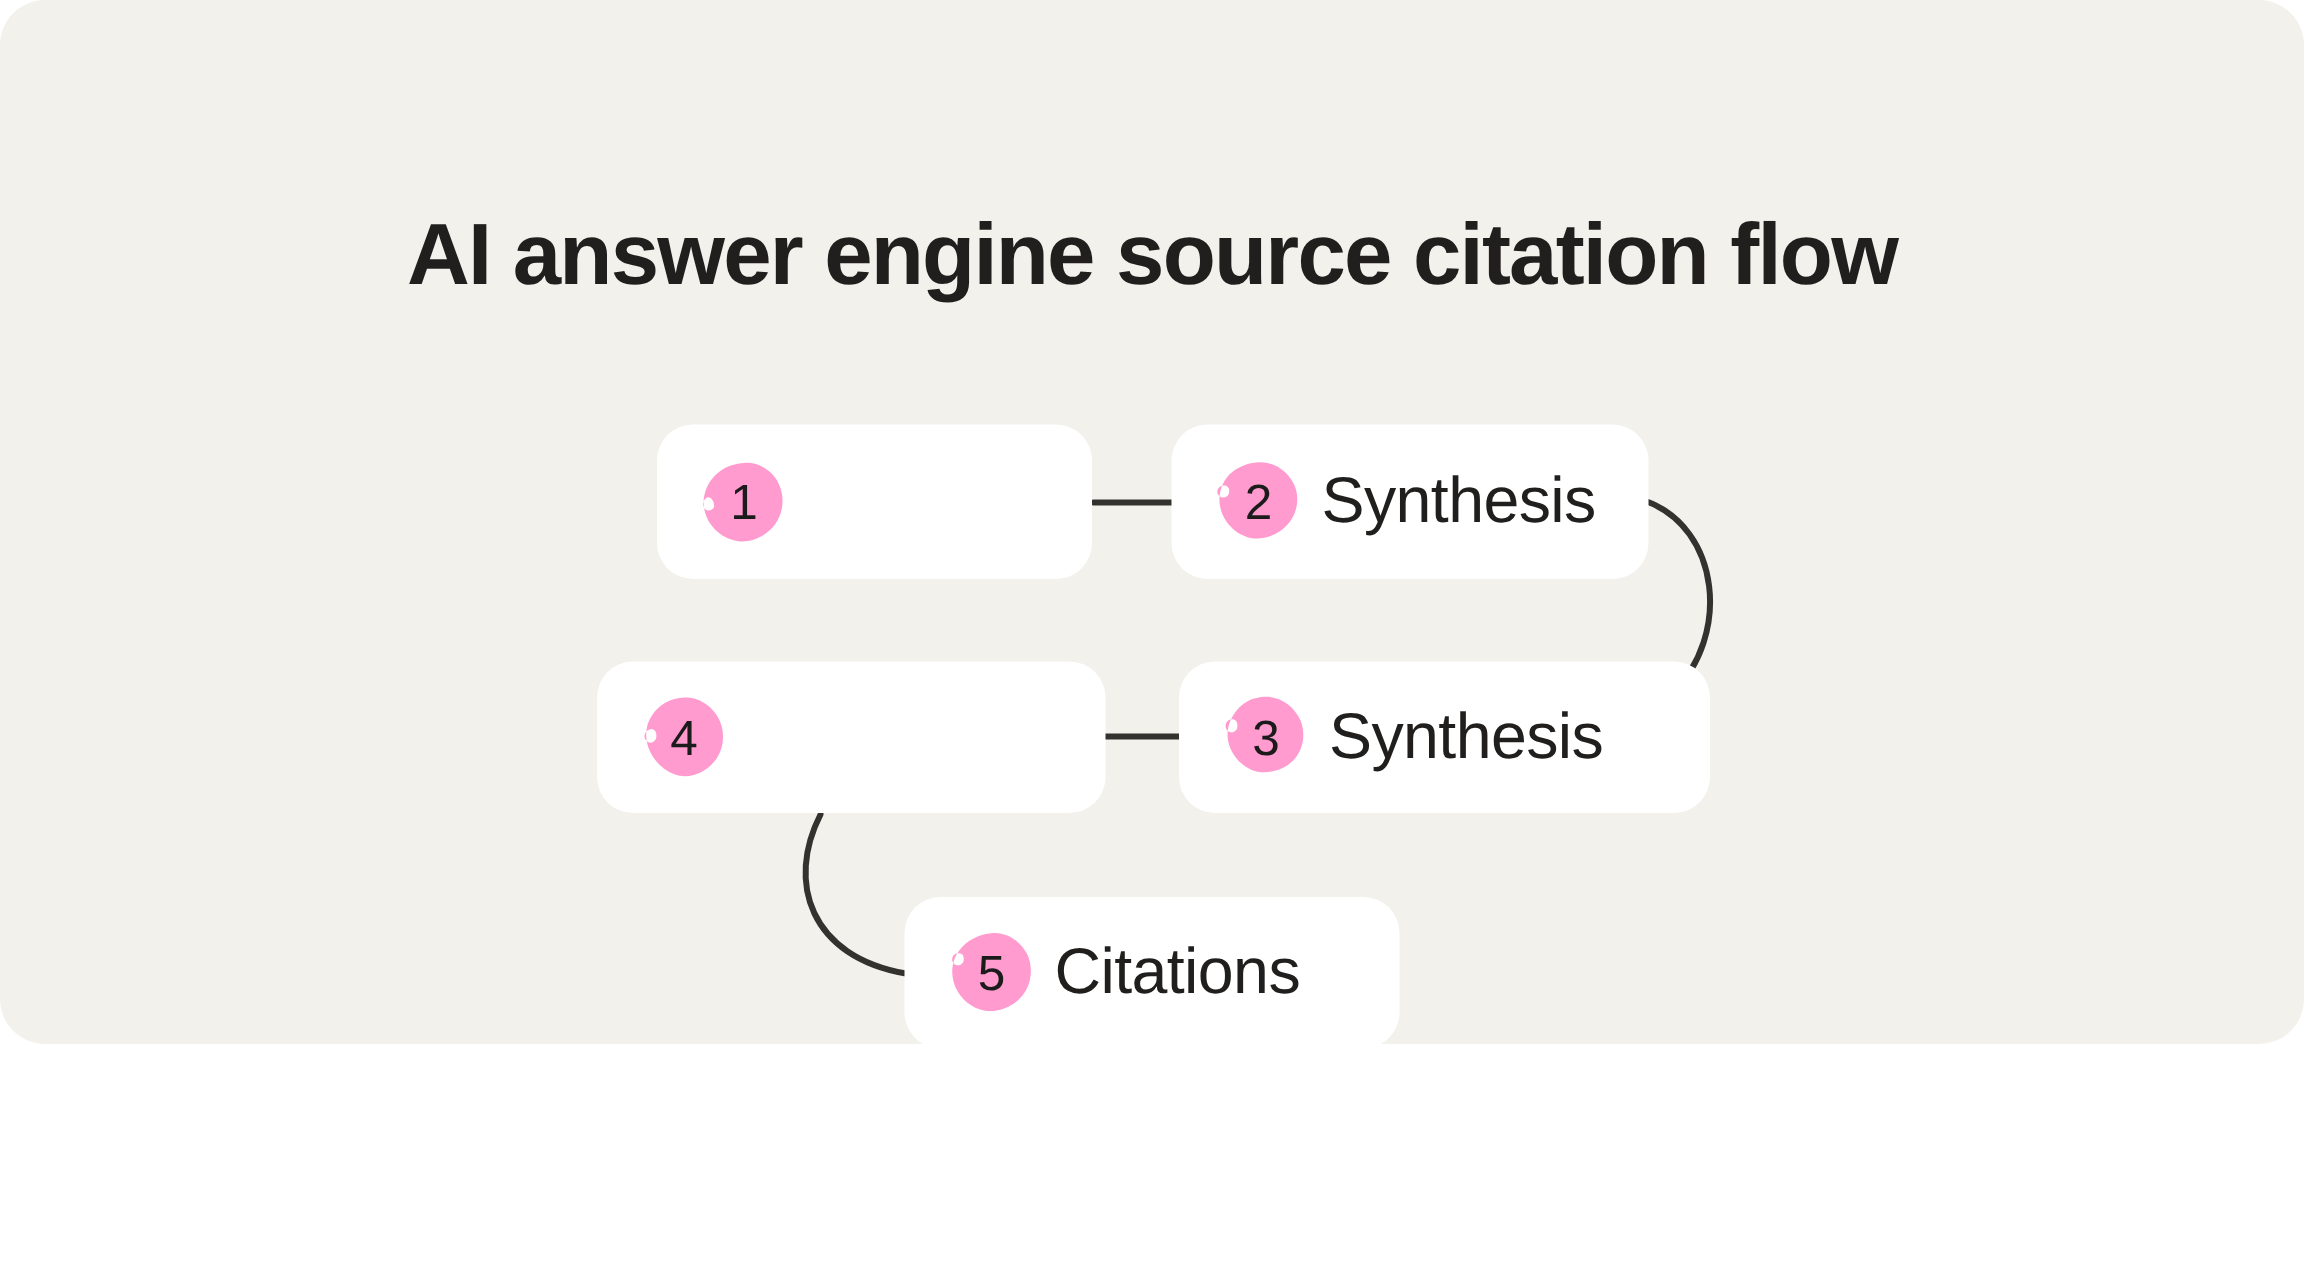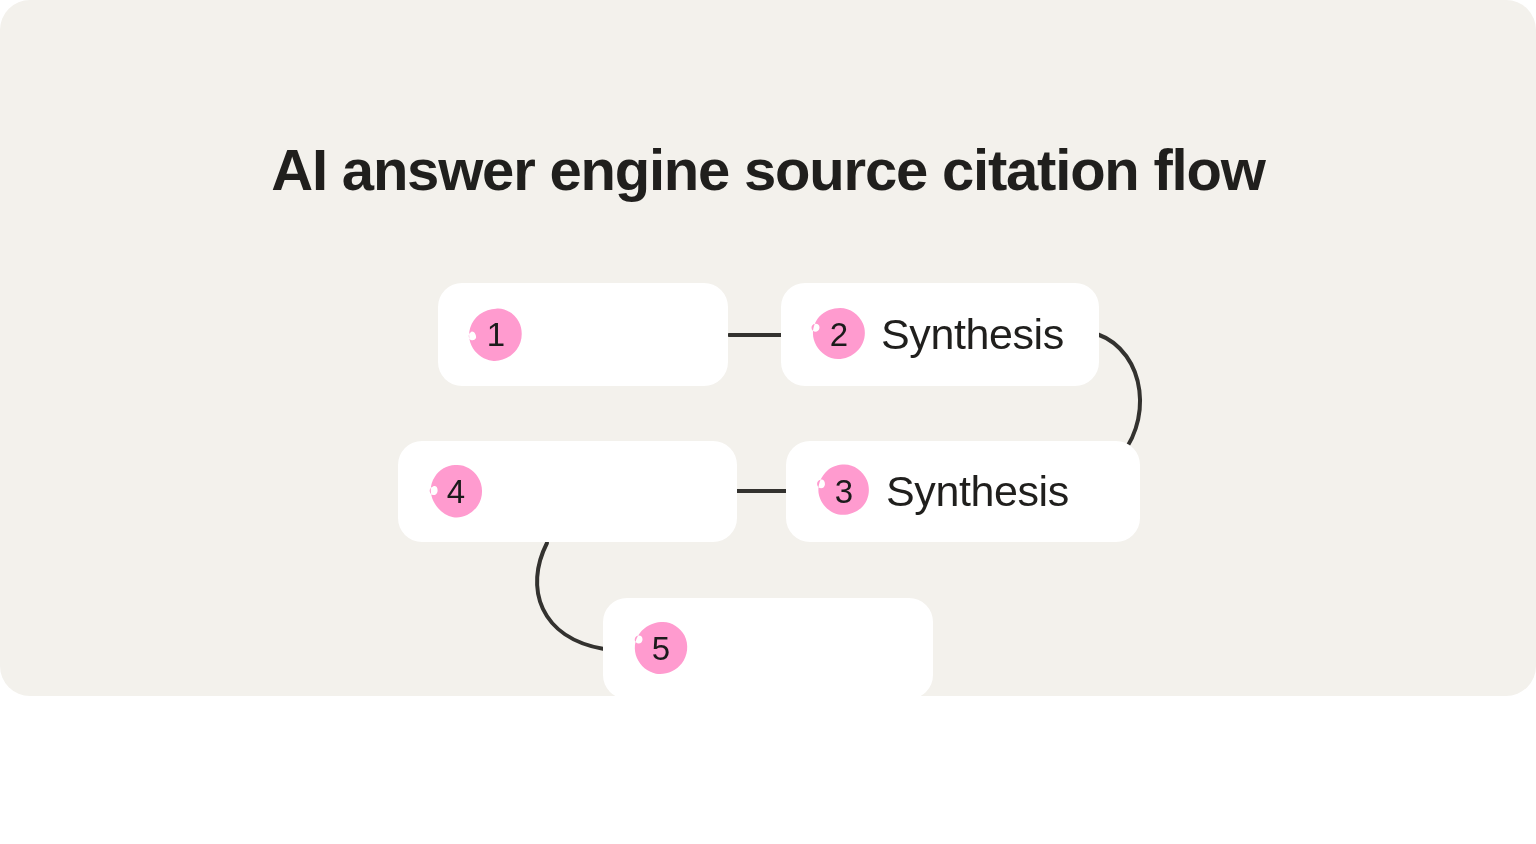--- a/index.html
+++ b/index.html
@@ -160,15 +160,16 @@
   </div>
 
   <div class="node" style="left:603px; top:598px; width:330px; height:101px;">
     <span class="badge-wrap">
       <svg class="badge-blob" viewBox="0 0 100 100" xmlns="http://www.w3.org/2000/svg">
         <path d="M50 2 C67 0 84 11 92 26 C100 42 98 62 87 76 C76 90 57 97 41 94 C26 91 13 80 7 66 C1 52 2 35 12 22 C21 10 36 3 50 2 Z
                  M10 26 C4 26 1 34 5 38 C10 43 17 39 17 33 C17 28 15 26 10 26 Z" fill="#FF9BCF"></path>
       </svg>
       <span class="badge-num">5</span>
     </span>
+    <span class="node-label">Citations</span>
   </div>
 
 </div>
 
 </body></html>

